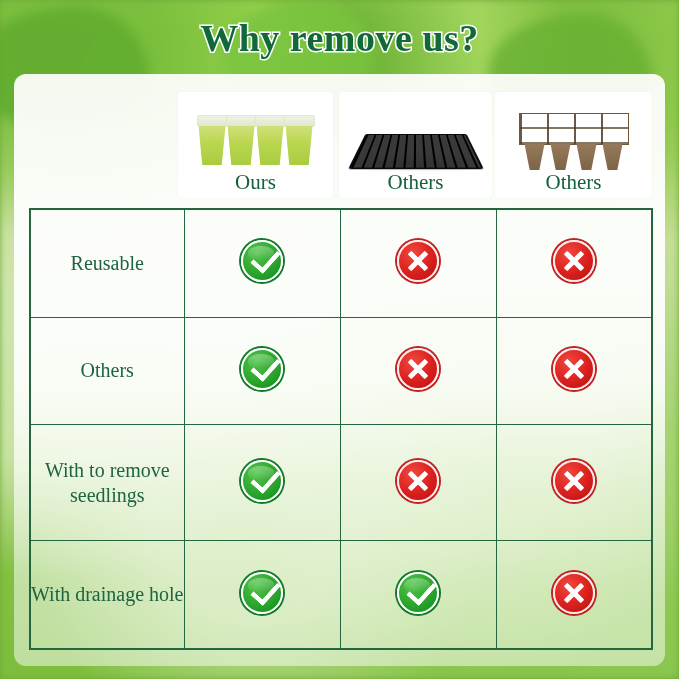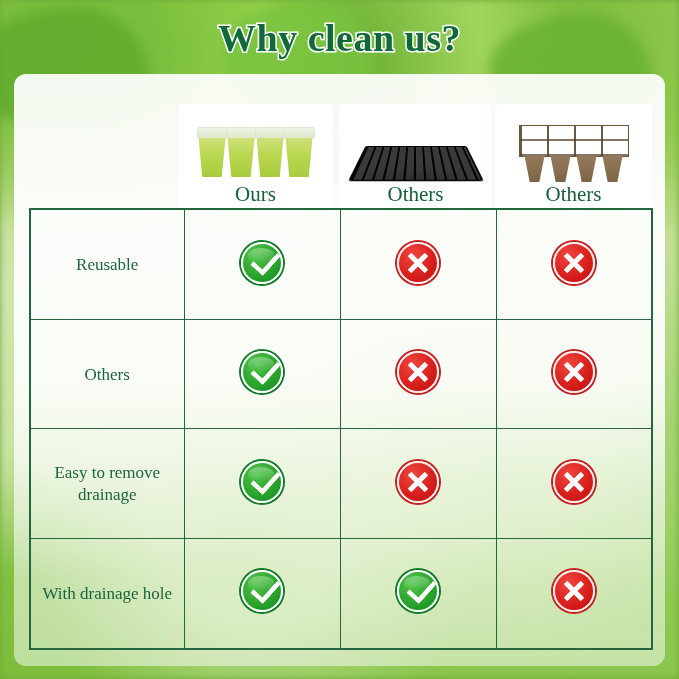--- a/index.html
+++ b/index.html
@@ -67,21 +67,21 @@
     letter-spacing: .5px;
     color: #11693a;
     -webkit-text-stroke: 3px #ffffff;
     paint-order: stroke fill;
     text-shadow: 0 1px 0 rgba(255,255,255,.9);
   }
 
   
   #header-cards {
     position: absolute;
-    left: 29px; top: 104px;
+    left: 29px; top: 92px;
     width: 623px; height: 106px;
     display: flex;
   }
   .header-card {
     position: relative;
     background: #ffffff;
     border-radius: 4px;
     display: flex;
     flex-direction: column;
     align-items: center;
@@ -163,21 +163,21 @@
     vertical-align: middle;
     padding: 0;
   }
   #compare-table tr:last-child td { border-bottom-width: 2px; }
   #compare-table td:first-child { border-left-width: 2px; }
   #compare-table td:last-child  { border-right-width: 2px; }
   #compare-table tr:first-child td { border-top-width: 2px; }
 
   .feature-cell {
     width: 154px;
-    font-size: 17px;
+    font-size: 20px;
     color: #1d6440;
     line-height: 1.25;
     padding: 2px 6px;
   }
   .mark-cell { width: 156px; }
 
   
   .mark {
     display: inline-block;
     width: 42px; height: 42px;
@@ -227,21 +227,21 @@
 <body>
 
 <div id="bg-photo">
   <div id="bg-leaf-a"></div>
   <div id="bg-leaf-b"></div>
   <div id="bg-leaf-c"></div>
 </div>
 
 <div id="overlay-panel"></div>
 
-<div id="title">Why clean us?</div>
+<div id="title">Why remove us?</div>
 
 <div id="header-cards">
 
   <div class="header-card" id="card-ours">
     <div class="card-img">
       <div class="pot-row">
         <div class="pot">
             <div class="pot-rim"></div>
             <div class="pot-body"></div>
           </div>
@@ -293,21 +293,21 @@
         <td class="mark-cell"><span class="mark mark-no"></span></td>
         <td class="mark-cell"><span class="mark mark-no"></span></td>
       </tr>
       <tr>
         <td class="feature-cell">Others</td>
         <td class="mark-cell"><span class="mark mark-yes"></span></td>
         <td class="mark-cell"><span class="mark mark-no"></span></td>
         <td class="mark-cell"><span class="mark mark-no"></span></td>
       </tr>
       <tr>
-        <td class="feature-cell">Easy to remove drainage</td>
+        <td class="feature-cell">With to remove seedlings</td>
         <td class="mark-cell"><span class="mark mark-yes"></span></td>
         <td class="mark-cell"><span class="mark mark-no"></span></td>
         <td class="mark-cell"><span class="mark mark-no"></span></td>
       </tr>
       <tr>
         <td class="feature-cell">With drainage hole</td>
         <td class="mark-cell"><span class="mark mark-yes"></span></td>
         <td class="mark-cell"><span class="mark mark-yes"></span></td>
         <td class="mark-cell"><span class="mark mark-no"></span></td>
       </tr>

